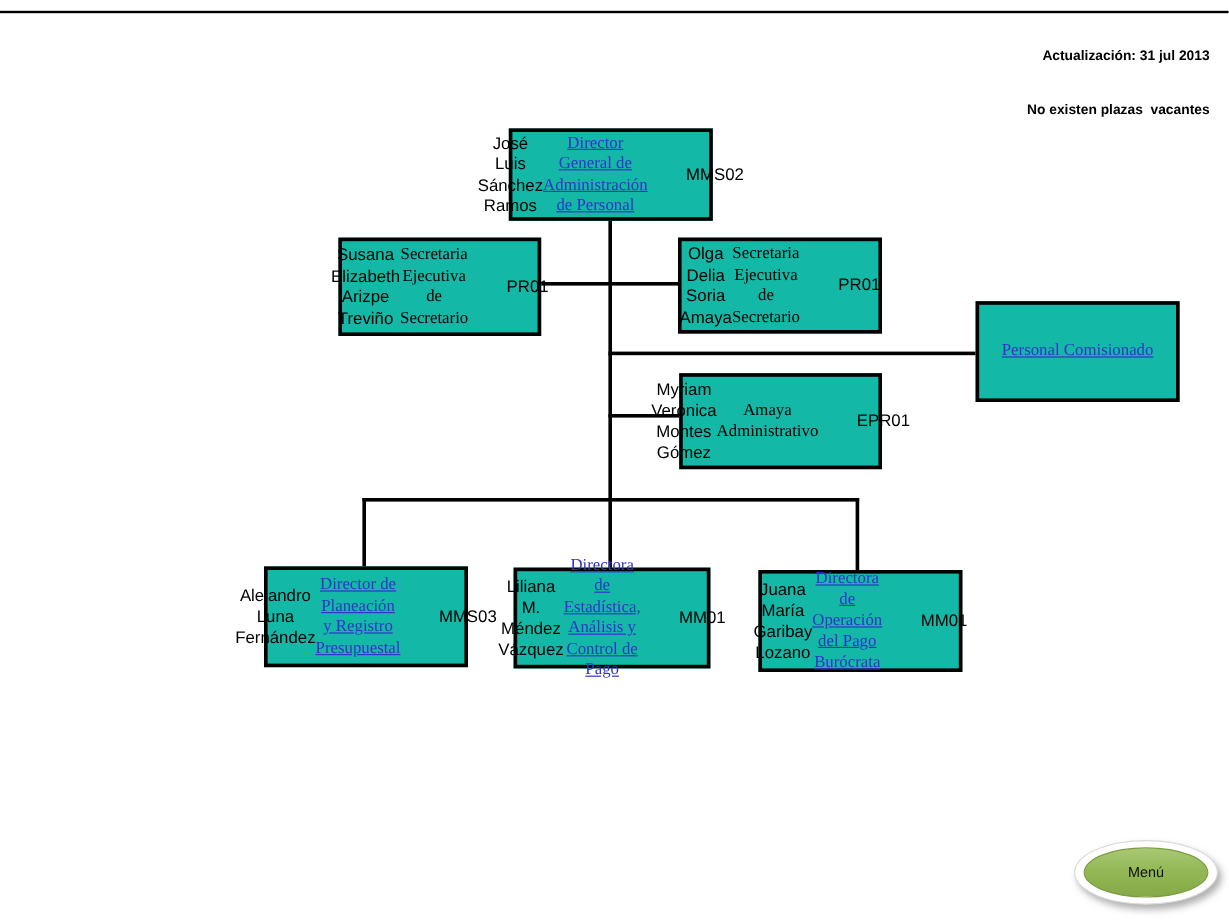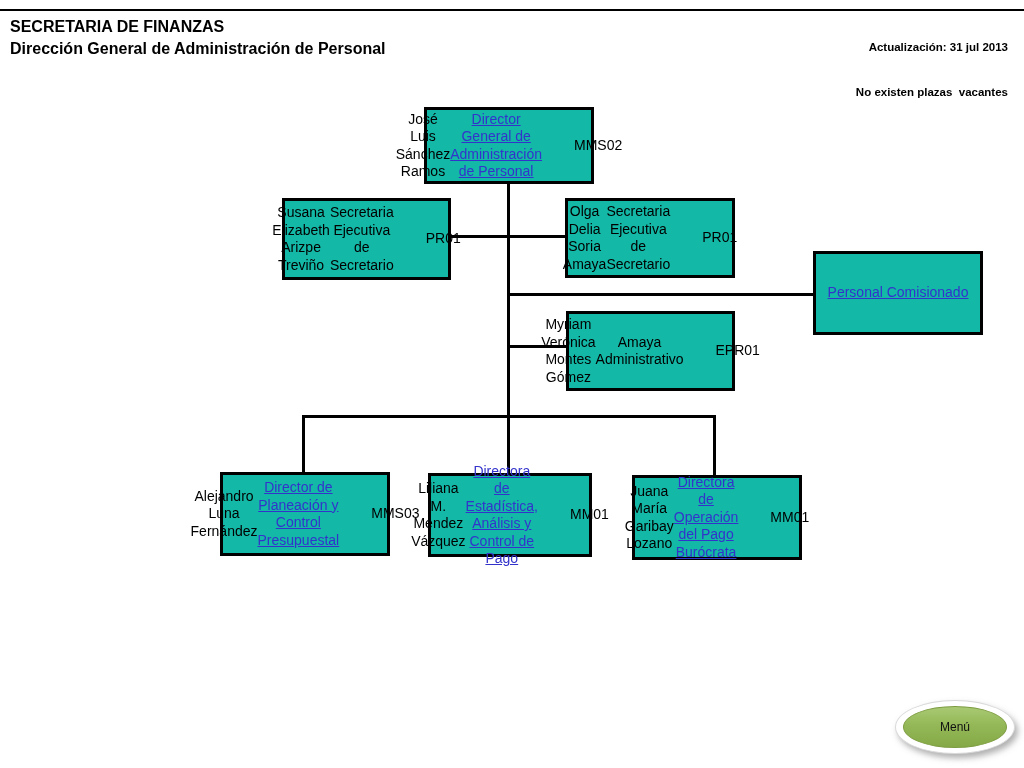--- a/index.html
+++ b/index.html
@@ -44,21 +44,21 @@
     flex-direction: row;
     align-items: center;
     justify-content: center;
     text-align: center;
     font-size: 14px;
     line-height: 1.25;
     padding: 4px 2px;
     z-index: 2;
   }
   .node .person { margin: 2px 0; }
-  .node .role   { margin: 3px 0; }
+  .node .role   { margin: 3px 0; font-family: Liberation Serif, serif; }
   .node .code   { margin: 2px 0; padding-left: 32px; }
   .link {
     color: #3333CC;
     text-decoration: underline;
     cursor: pointer;
   }
   .line { position: absolute; background: #000000; z-index: 1; }
 
   
   #node-director   { left: 424px; top: 107px; width: 170px; height: 77px; }
@@ -107,24 +107,20 @@
     color: #111111;
   }
 </style>
 </head>
 <body>
 
 <div class="page">
 
   <div class="top-rule"></div>
 
-  <div class="header-left">
-    <div>SECRETARIA DE FINANZAS</div>
-    <div>Dirección General de Administración de Personal</div>
-  </div>
 
   <div class="header-right">
     <div>Actualización: 31 jul 2013</div>
     <div>No existen plazas  vacantes</div>
   </div>
 
   <div class="line" id="trunk"></div>
   <div class="line" id="h-secretaries"></div>
   <div class="line" id="h-personal"></div>
   <div class="line" id="h-myriam"></div>
@@ -155,21 +151,21 @@
   </div>
 
   <div class="node" id="node-myriam">
     <div class="person">Myriam Verónica Montes Gómez</div>
     <div class="role">Amaya Administrativo</div>
     <div class="code">EPR01</div>
   </div>
 
   <div class="node" id="node-alejandro">
     <div class="person">Alejandro Luna Fernández</div>
-    <div class="role link">Director de Planeación y Control Presupuestal</div>
+    <div class="role link">Director de Planeación y Registro Presupuestal</div>
     <div class="code">MMS03</div>
   </div>
 
   <div class="node" id="node-liliana">
     <div class="person">Liliana M. Méndez Vázquez</div>
     <div class="role link">Directora de Estadística, Análisis y Control de Pago</div>
     <div class="code">MM01</div>
   </div>
 
   <div class="node" id="node-juana">

